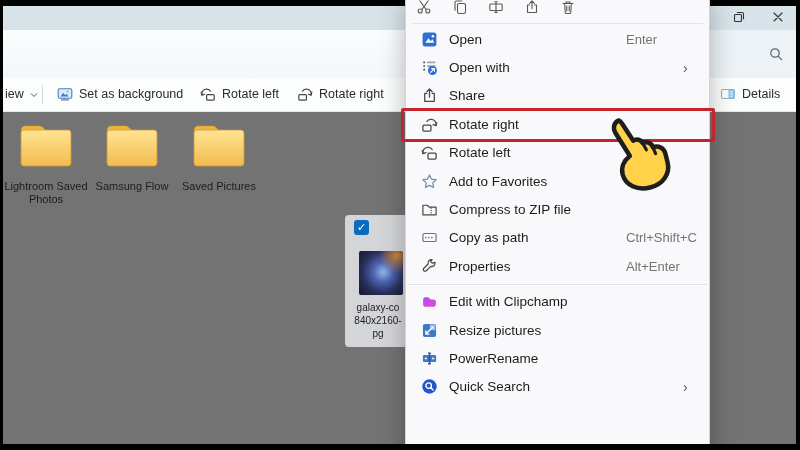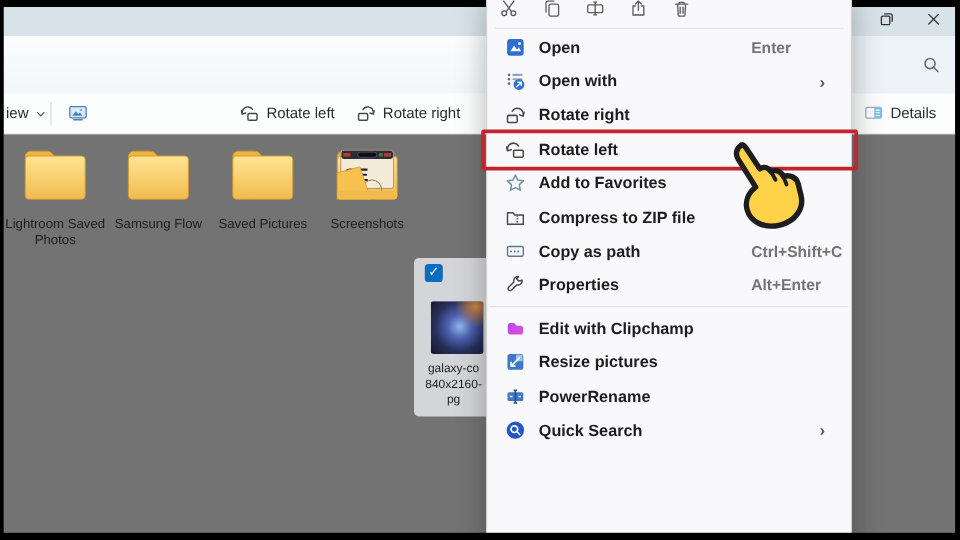--- a/index.html
+++ b/index.html
@@ -39,21 +39,21 @@
   .ilabel{position:absolute;left:0;right:0;top:86px;font-size:10px;line-height:13px;color:#1d1d1d;text-align:center;}
 
   
   .menu{position:absolute;left:405px;top:-12px;width:303px;height:474px;background:#f9f9fb;
         border:1px solid #d4d4d6;border-radius:8px;box-shadow:0 10px 26px rgba(0,0,0,.28);z-index:10;}
   .qrow{position:absolute;left:10px;top:10px;height:20px;display:flex;gap:20px;}
   .qbtn{width:16px;height:16px;display:flex;}
   .qsep{position:absolute;left:6px;right:6px;top:34px;height:1px;background:#e4e4e6;}
   .items{position:absolute;left:0;right:0;top:36px;}
   .mi{position:relative;height:28.4px;display:flex;align-items:center;padding-left:15px;
-      font-size:13.5px;color:#1c1c1c;font-weight:bold;}
+      font-size:13.5px;color:#1c1c1c;}
   .mic{width:17px;height:17px;margin-right:11px;flex:none;display:flex;}
   .mis{position:absolute;left:220px;font-size:13px;color:#747474;}
   .mich{position:absolute;left:277px;font-size:14px;color:#5a5a5a;}
   .msep{height:7px;display:flex;align-items:center;}
   .msep div{height:1px;background:#e1e1e3;width:100%;margin:0 2px;}
 
   
   .redbox{position:absolute;left:401px;top:108px;width:308px;height:28px;border:3px solid #c4242c;
           border-radius:2px;z-index:30;}
   .hand{position:absolute;left:606px;top:113px;z-index:40;transform:rotate(-14deg);}
@@ -121,20 +121,21 @@
 
       <div class="tbtn" style="left:54px;">
         <span class="ticon">
           <svg viewBox="0 0 16 16">
               <rect x="1.2" y="2.8" width="13.6" height="9.4" rx="1.4" fill="#dce9f7" stroke="#4e7fb8" stroke-width="1.1"></rect>
             <path d="M3.4,10.4 L6.2,6.8 L8.2,9.2 L9.6,7.8 L11.6,10.4 Z" fill="#3f7ec2"></path>
             <circle cx="10.6" cy="5.6" r="1" fill="#7fb0dd"></circle>
             <path d="M4.5,13.8 h7" stroke="#4e7fb8" stroke-width="1.2" stroke-linecap="round"></path>
             </svg>
         </span>
+        <span>Set as background</span>
       </div>
 
       <div class="tbtn" style="left:197px;">
         <span class="ticon">
           <svg viewBox="0 0 16 16" fill="none" stroke="#474747" stroke-width="1.2" stroke-linecap="round" stroke-linejoin="round">
             <rect x="6.6" y="8.6" width="7.6" height="5.6" rx="1"></rect>
             <path d="M10.5,5.2 C9,2.6 5,2.4 3,4.6 C1.8,5.9 1.6,7.4 1.8,8.8"></path>
               <path d="M1.2,6.2 L1.9,9.1 L4.7,8.2"></path>
             </svg>
         </span>
@@ -189,37 +190,20 @@
       </div>
 
       <div class="ftile" style="left:171px;top:6px;">
         <svg width="64" height="54" viewBox="0 0 64 54">
           <path d="M7,13 q0,-5 5,-5 h13 q3,0 4.5,2 l3,3.5 H7 z" fill="#f2b53c" stroke="#d29a2e" stroke-width=".6"></path>
           <rect x="7" y="12" width="50" height="36" rx="3" fill="url(#fg1)" stroke="#cf9a33" stroke-width=".8"></rect>
         </svg>
         <div class="flabel">Saved Pictures</div>
       </div>
 
-      <div class="ftile" style="left:258px;top:6px;">
-        <svg width="64" height="54" viewBox="0 0 64 54">
-          <path d="M7,13 q0,-5 5,-5 h13 q3,0 4.5,2 l3,3.5 H7 z" fill="#f2b53c" stroke="#d29a2e" stroke-width=".6"></path>
-          <rect x="7" y="12" width="50" height="36" rx="3" fill="url(#fg1)" stroke="#cf9a33" stroke-width=".8"></rect>
-          <rect x="10" y="7" width="44" height="32" rx="2" fill="#f3ead8" stroke="#9a8a66" stroke-width=".7"></rect>
-          <rect x="10.5" y="7.5" width="43" height="7" rx="2" fill="#2c2c34"></rect>
-          <rect x="12" y="9.5" width="6" height="3" fill="#b23b2e"></rect>
-          <rect x="46" y="9.5" width="6" height="3" fill="#b23b2e"></rect>
-          <rect x="42" y="9.5" width="3" height="3" fill="#3a7d44"></rect>
-          <rect x="24" y="8.8" width="16" height="4.4" rx="2.2" fill="#111" stroke="#6a5fb0" stroke-width=".5"></rect>
-          <text x="13" y="33" font-family="Liberation Sans, sans-serif" font-size="15" font-weight="bold" fill="#23232b">SE</text>
-          <circle cx="36" cy="40" r="8" fill="none" stroke="#8a7a56" stroke-width=".8"></circle>
-          <path d="M7,48 V26 L26,21 L35,48 Z" fill="#f6c14e" stroke="#cf9a33" stroke-width=".6"></path>
-          <rect x="7" y="41" width="50" height="7" rx="2" fill="#f2ba4b"></rect>
-        </svg>
-        <div class="flabel">Screenshots</div>
-      </div>
 
       <div class="imgtile">
         <div class="checkbox">
           <span>✓</span>
         </div>
         <div class="thumb"></div>
         <div class="ilabel">
           <div>galaxy-co</div>
           <div>840x2160-</div>
           <div>pg</div>
@@ -286,20 +270,29 @@
             <rect x="5.6" y="2.4" width="8" height="1.7" rx=".8" fill="#93a7ba"></rect>
               <rect x="5.6" y="5.8" width="8" height="1.7" rx=".8" fill="#93a7ba"></rect>
             <circle cx="10.8" cy="10.8" r="4.2" fill="#2a6fd6"></circle>
             <path d="M9,12.6 L12.6,9 M10,9 h2.6 v2.6" stroke="#fff" stroke-width="1.1" fill="none" stroke-linecap="round" stroke-linejoin="round"></path>
             </svg>
         </span>
         <span>Open with</span>
         <span class="mich">›</span>
       </div>
 
+      <div class="mi">
+        <span class="mic">
+          <svg viewBox="0 0 16 16" fill="none" stroke="#474747" stroke-width="1.2" stroke-linecap="round" stroke-linejoin="round">
+            <path d="M5.5,6 H3.5 V13.5 H12.5 V6 H10.5"></path>
+              <path d="M8,9.5 V2 M5.6,4.3 L8,1.9 L10.4,4.3"></path>
+            </svg>
+        </span>
+        <span>Share</span>
+      </div>
 
 
       <div class="mi">
         <span class="mic">
           <svg viewBox="0 0 16 16" fill="none" stroke="#474747" stroke-width="1.2" stroke-linecap="round" stroke-linejoin="round">
             <rect x="1.8" y="8.6" width="7.6" height="5.6" rx="1"></rect>
             <path d="M5.5,5.2 C7,2.6 11,2.4 13,4.6 C14.2,5.9 14.4,7.4 14.2,8.8"></path>
               <path d="M14.8,6.2 L14.1,9.1 L11.3,8.2"></path>
             </svg>
         </span>

